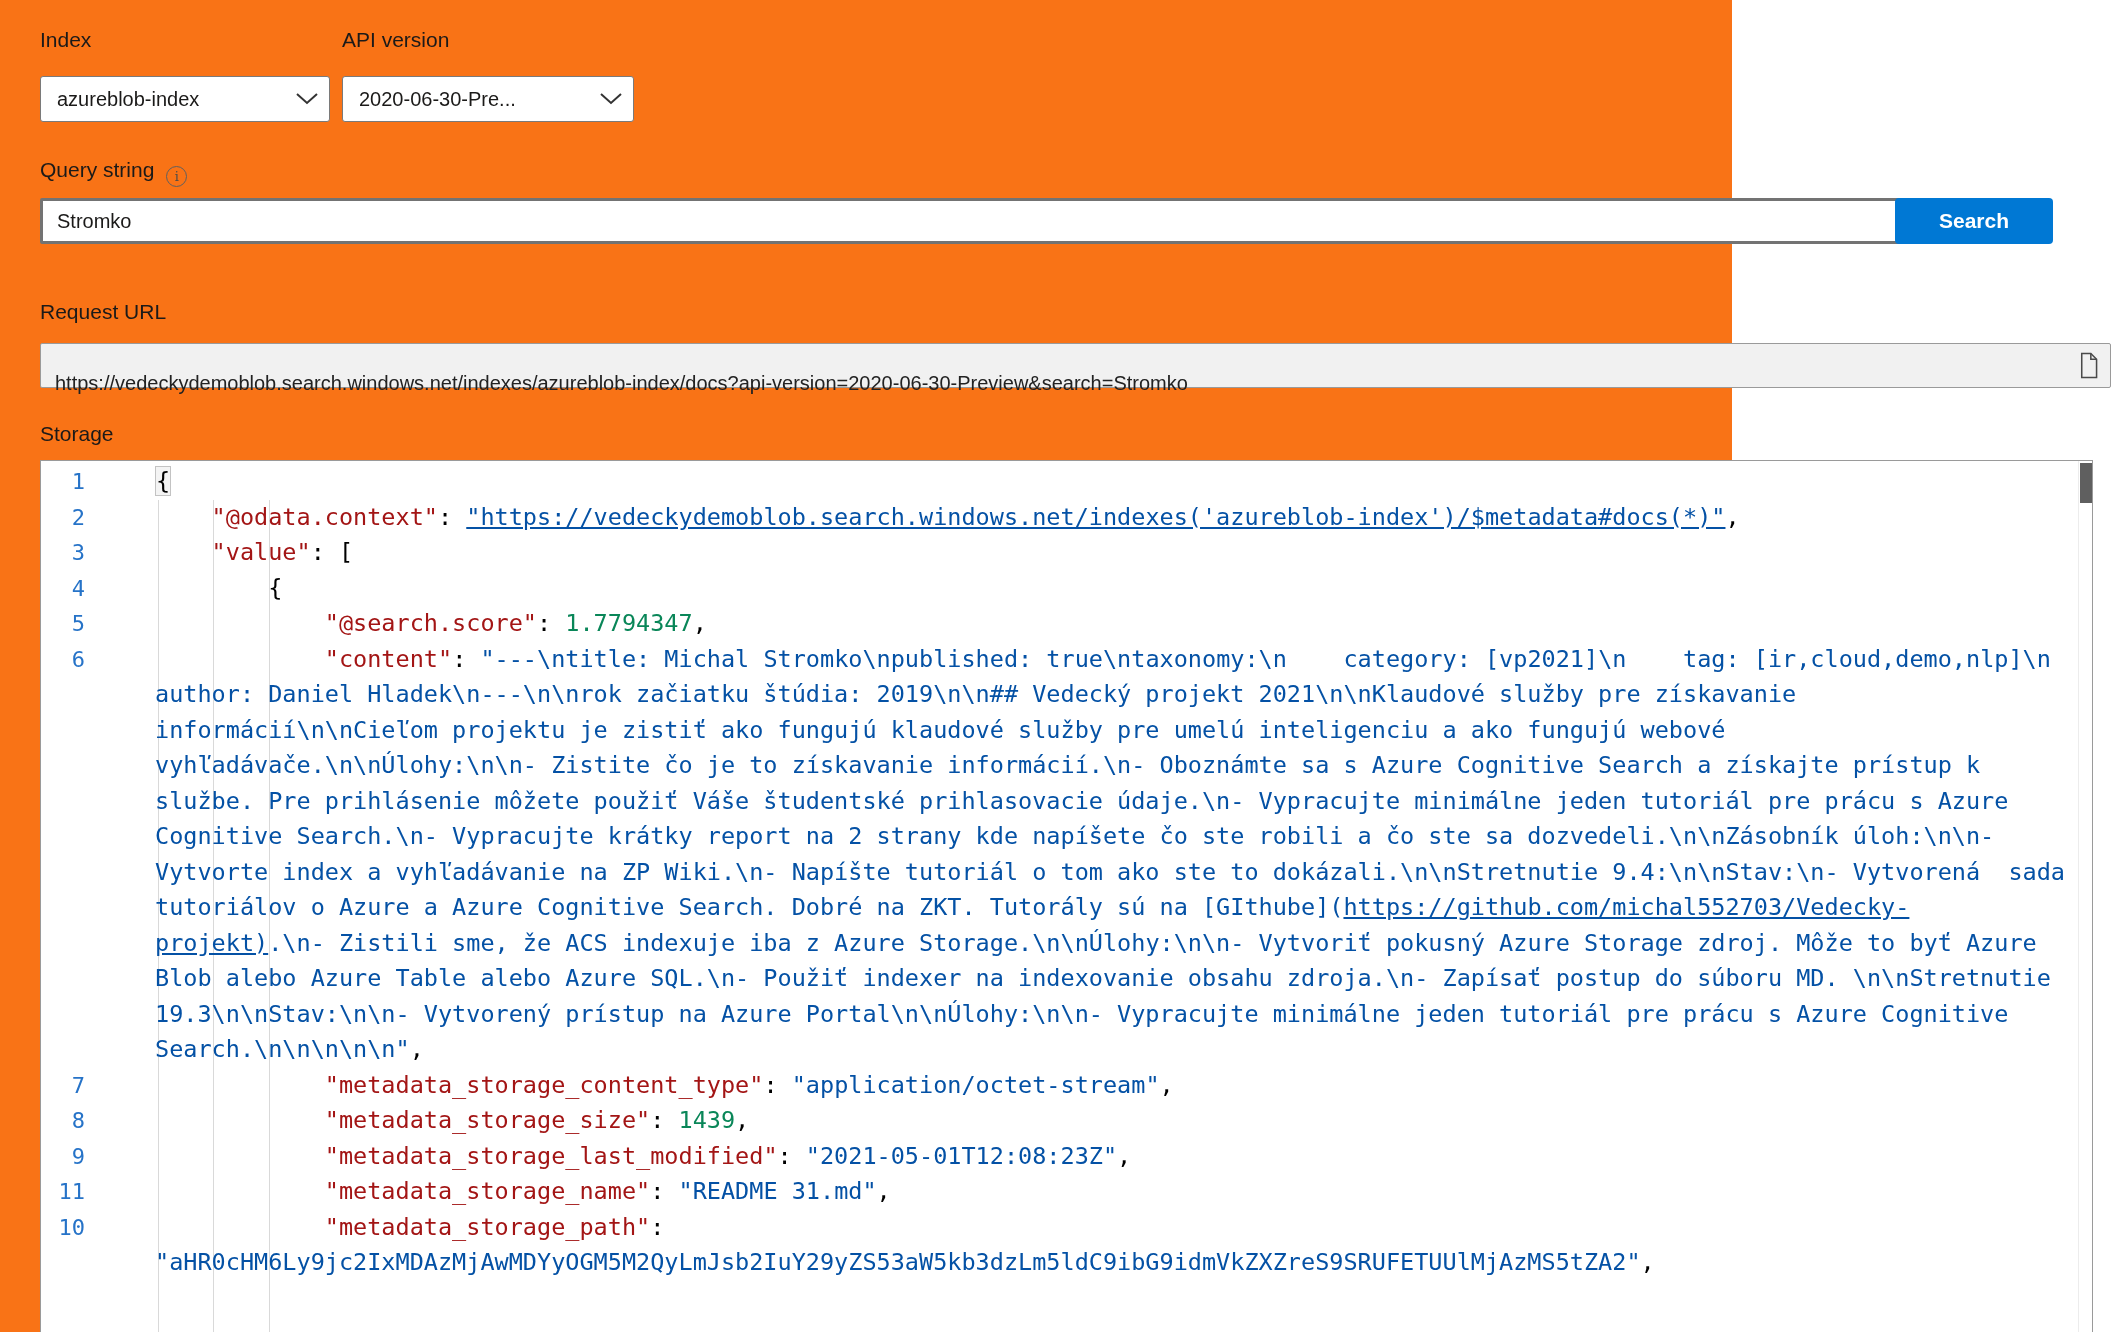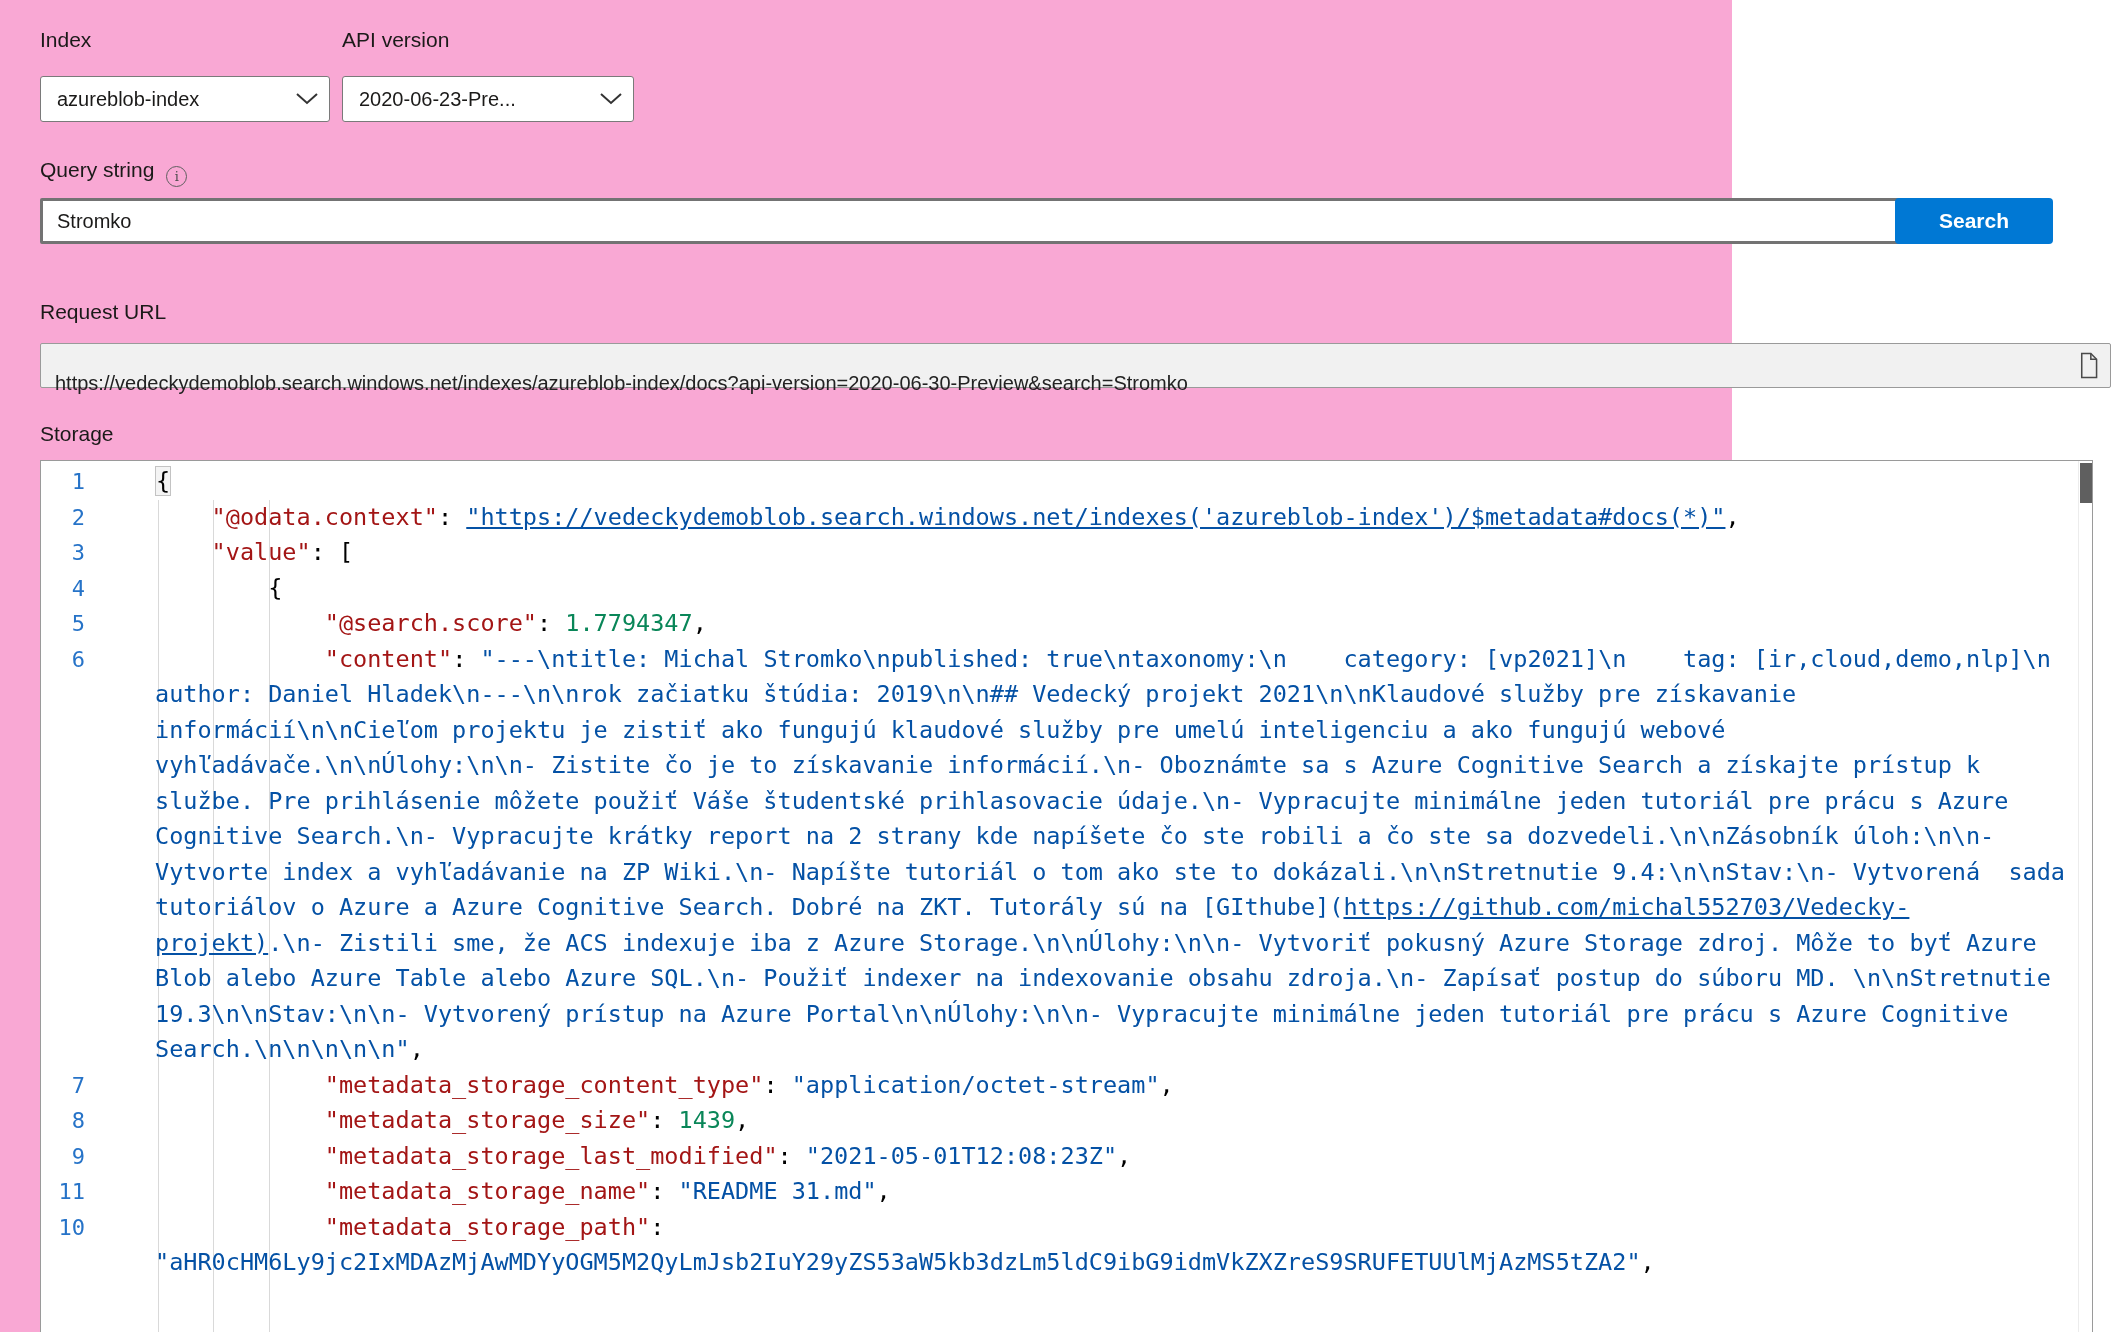--- a/index.html
+++ b/index.html
@@ -1,19 +1,19 @@
 <!DOCTYPE html>
 <html><head>
 <meta charset="utf-8">
 <style>
   * { margin:0; padding:0; box-sizing:border-box; }
   html,body { background:#ffffff; }
   body { width:2124px; height:1332px; overflow:hidden;
          font-family:"Liberation Sans", sans-serif; color:#1b1a19; }
-  .page { position:relative; width:1732px; height:1332px; background:#f9a8d4; }
+  .page { position:relative; width:1732px; height:1332px; background:#f97316; }
 
   .lbl { position:absolute; font-size:21px; color:#1b1a19; }
 
   
   .dd { position:absolute; height:46px; border:1px solid #7a7a7a; border-radius:3px;
         background:#fff; display:flex; align-items:center; justify-content:space-between;
         padding:0 10px 0 16px; cursor:pointer; }
   .dd .dd-val { font-size:20px; color:#1b1a19; white-space:nowrap; overflow:hidden; }
   .dd svg { flex:0 0 auto; margin-left:12px; }
 
@@ -68,21 +68,21 @@
     <span class="dd-val">azureblob-index</span>
     <span style="display:flex;">
       <svg width="24" height="14" viewBox="0 0 24 14">
           <path d="M2 2 L12 11 L22 2" fill="none" stroke="#333" stroke-width="2"></path>
         </svg>
     </span>
   </div>
 
   <div class="lbl" style="left:342px; top:28px;">API version</div>
   <div class="dd" style="left:342px; top:76px; width:292px;">
-    <span class="dd-val">2020-06-23-Pre...</span>
+    <span class="dd-val">2020-06-30-Pre...</span>
     <span style="display:flex;">
       <svg width="24" height="14" viewBox="0 0 24 14">
           <path d="M2 2 L12 11 L22 2" fill="none" stroke="#333" stroke-width="2"></path>
         </svg>
     </span>
   </div>
 
   <div class="lbl" style="left:40px; top:158px;">
     <span>Query string</span><span class="info-icon">i</span>
   </div>

